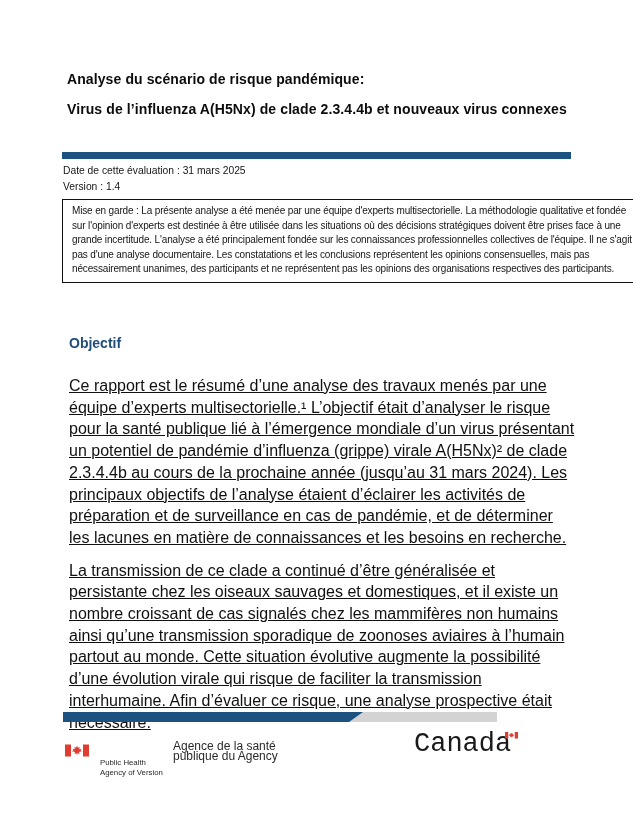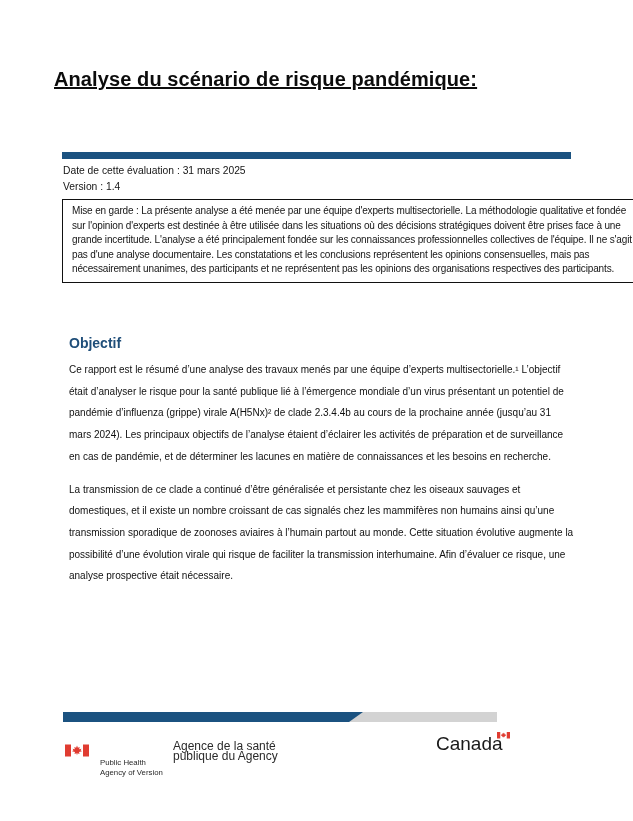--- a/index.html
+++ b/index.html
@@ -6,23 +6,23 @@
   html,body { background:#ffffff; }
   .page {
     position:relative;
     width:633px; height:821px;
     background:#ffffff;
     font-family:"Liberation Sans", sans-serif;
     color:#111111;
     overflow:hidden;
   }
   .doc-title {
-    position:absolute; left:54px; top:64px; width:514px;
-    font-size:20px; font-weight:bold; line-height:30px;
-    color:#0c0c0c; letter-spacing:0.1px;text-decoration:underline;
+    position:absolute; left:67px; top:64px; width:514px;
+    font-size:14px; font-weight:bold; line-height:30px;
+    color:#0c0c0c; letter-spacing:0.1px;
   }
   .title-rule {
     position:absolute; left:62px; top:152px;
     width:509px; height:7px; background:#1B5280;
   }
   .meta {
     position:absolute; left:63px; top:163px;
     font-size:10.3px; line-height:15.5px; color:#151515;
   }
   .disclaimer-box {
@@ -30,61 +30,63 @@
     border:1.5px solid #111111;
     padding:4px 9px 5px 9px;
     font-size:10px; line-height:14.6px; letter-spacing:-0.15px;
     color:#151515;
   }
   .content {
     position:absolute; left:69px; top:335px; width:506px;
   }
   .section-heading {
     font-size:14px; font-weight:bold; color:#1F4E79;
-    line-height:17px; margin:0 0 7px 0;
+    line-height:17px; margin:0 0 23px 0;
   }
   .content p {
-    font-size:10px; line-height:21.7px; margin:0 0 11px 0;
+    font-size:16px; line-height:21.7px; margin:0 0 11px 0;
     color:#101010;
+    text-decoration:underline;
   }
   .footer-bar {
     position:absolute; left:63px; top:712px;
     width:434px; height:10px; background:#D3D3D3;
   }
   .footer-bar .bar-blue {
     position:absolute; left:0; top:0; width:300px; height:10px;
     background:#1B5280;
     clip-path:polygon(0 0, 100% 0, calc(100% - 14px) 100%, 0 100%);
   }
   .fip-flag { position:absolute; left:65px; top:744px; width:24px; height:13px; }
   .agency-en {
     position:absolute; left:100px; top:742px;
     font-size:7.8px; line-height:9.6px; color:#2a2a2a;margin-top:16px;
   }
   .agency-fr {
     position:absolute; left:173px; top:742px;
     font-size:12px; line-height:9.6px; color:#2a2a2a;
   }
   .wordmark {
-    position:absolute; left:436px; top:728px;
-    font-family:Liberation Sans, sans-serif;
-    font-size:19px; line-height:32px; color:#191919;
+    position:absolute; left:414px; top:728px;
+    font-family:Liberation Mono, monospace;
+    font-size:27px; line-height:32px; color:#191919;
     padding-right:4px;
   }
   .wordmark .mini-flag {
     position:absolute; right:-3px; top:4px; width:13px; height:6.5px;
   }
 </style>
 </head>
 <body>
 
 <div class="page">
 
   <div class="doc-title">
     <div>Analyse du scénario de risque pandémique:</div>
+    <div>Virus de l’influenza A(H5Nx) de clade 2.3.4.4b et nouveaux virus connexes</div>
   </div>
 
   <div class="title-rule"></div>
 
   <div class="meta">
     <div>Date de cette évaluation : 31 mars 2025</div>
     <div>Version : 1.4</div>
   </div>
 
   <div class="disclaimer-box">

